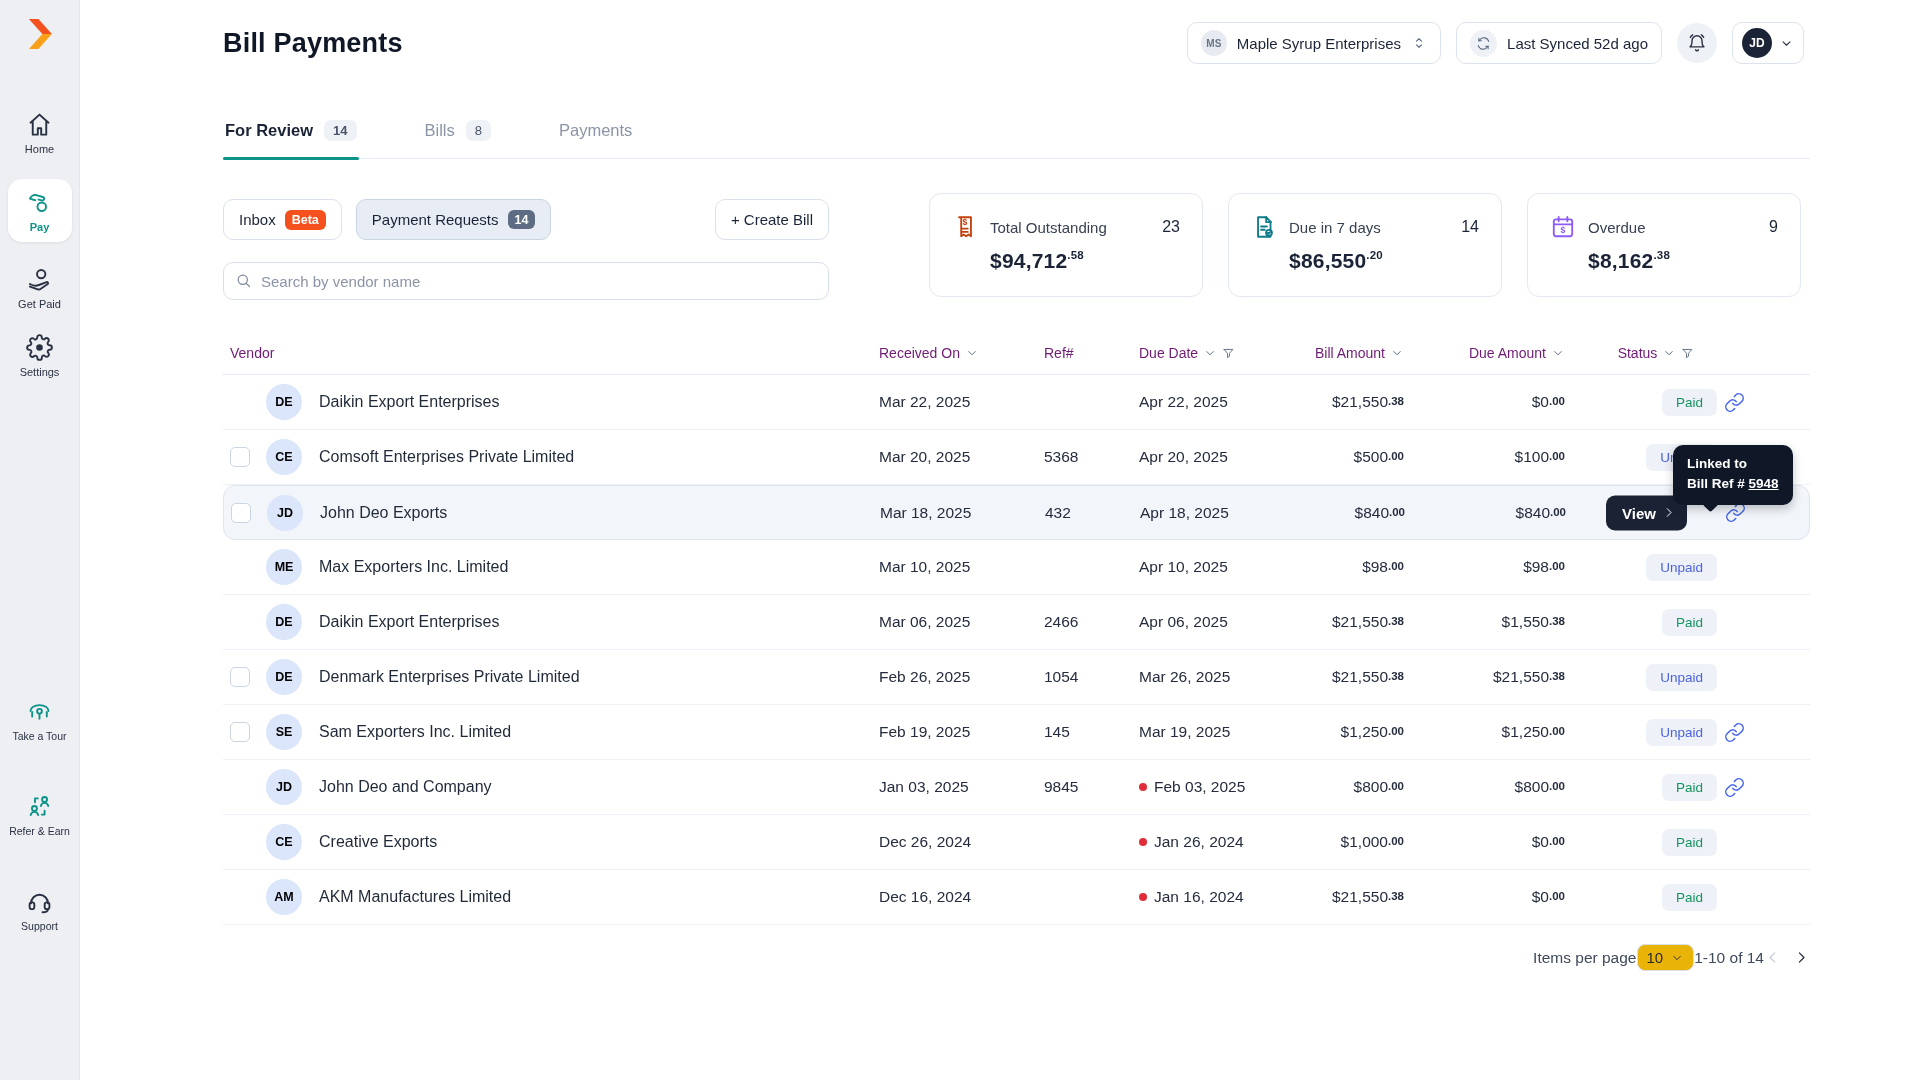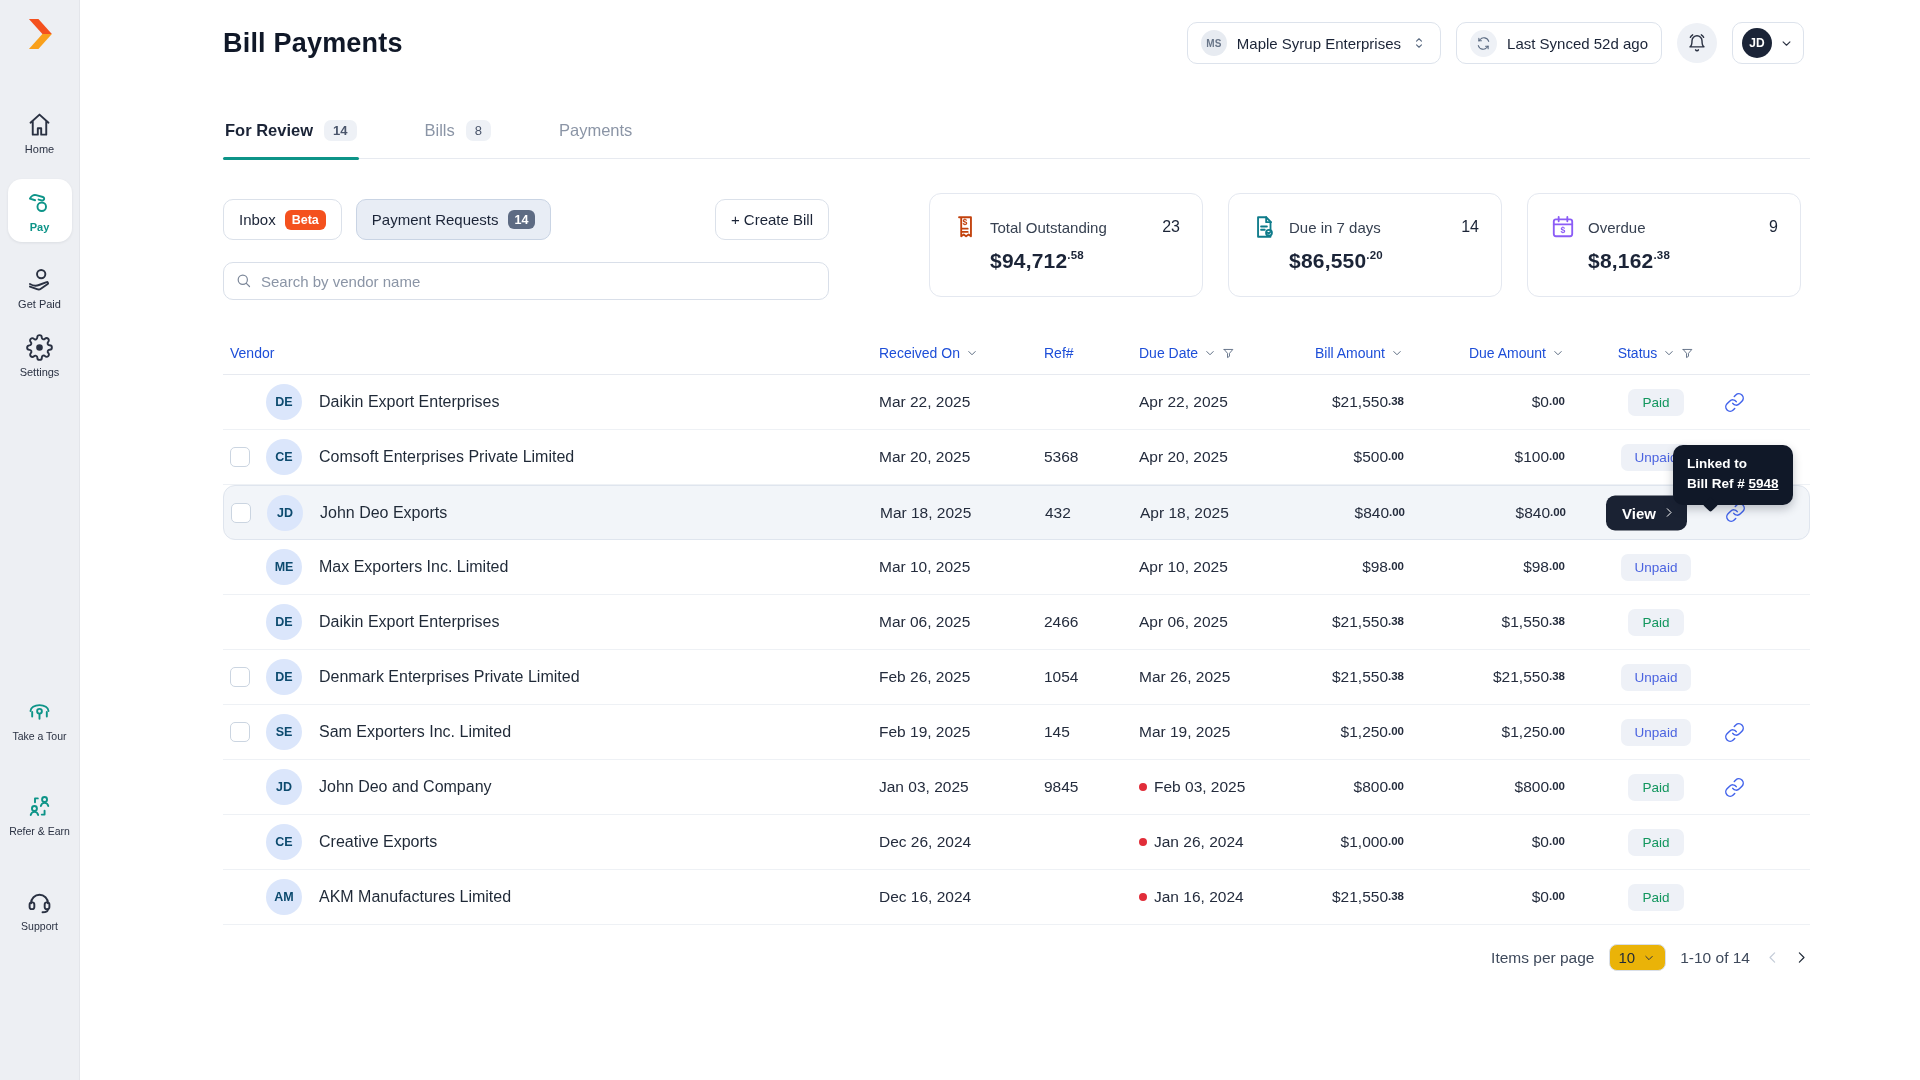--- a/index.html
+++ b/index.html
@@ -61,54 +61,54 @@
   .card-top { display:flex; align-items:center; gap:12px; }
   .card-icon { width:26px; height:26px; flex:none; }
   .card-label { font-size:15px; color:#374151; }
   .card-count { margin-left:auto; font-size:16px; color:#1b2437; }
   .card-value { margin:9px 0 0 38px; font-size:21px; font-weight:700; color:#1b2437; letter-spacing:.2px; }
   sup.cents { font-size:11.5px; font-weight:700; position:relative; top:-1px; vertical-align:super; }
 
   
   .table { position:absolute; left:223px; top:345px; width:1587px; }
   .grid-cols { display:grid; grid-template-columns:656px 165px 95px 140px 125px 161px 152px 93px; }
-  .thead { padding-bottom:13px; border-bottom:1px solid #e7eaf0; color:#1d4ed8; font-size:14px; }
+  .thead { padding-bottom:13px; border-bottom:1px solid #e7eaf0; color:#701a75; font-size:14px; }
   .th { display:flex; align-items:center; gap:5px; }
   .th .icn { width:14px; height:14px; color:#5b6b82; }
   .th .funnel { width:13px; height:13px; }
   .th-vendor { padding-left:7px; }
   .th-bill, .th-due { justify-content:flex-end; }
   .th-status { justify-content:center; padding-left:30px; }
   .th.sortable { cursor:pointer; }
   .trow { height:55px; align-items:center; border-bottom:1px solid #eef1f5; font-size:15.5px; position:relative; cursor:pointer; }
   .trow.highlight { background:#f2f5f9; border:1px solid #dfe5ee; border-radius:12px; }
   .td { display:flex; align-items:center; color:#242c3d; }
   .td-vendor { padding-left:7px; }
   .checkbox { width:20px; height:20px; border:1.5px solid #cbd5e1; border-radius:5px; background:#fff; margin-right:16px; flex:none; cursor:pointer; }
   .checkbox-space { width:20px; margin-right:16px; flex:none; }
-  .avatar { width:36px; height:36px; border-radius:50%; background:#dbe6fb; color:#0c4a6e; font-size:12.5px; font-weight:700; display:flex; align-items:center; justify-content:center; margin-right:17px; flex:none; }
+  .avatar { width:36px; height:36px; border-radius:50%; background:#dbe6fb; color:#000000; font-size:12.5px; font-weight:700; display:flex; align-items:center; justify-content:center; margin-right:17px; flex:none; }
   .vendor-name { font-size:16px; font-weight:500; color:#1f2937; }
   .td-num { justify-content:flex-end; }
-  .td-status { justify-content:center; padding-left:30px; }
+  .td-status { justify-content:flex-end; padding-left:30px; }
   .td-link { padding-left:7px; }
   .td-link .icn { width:21px; height:21px; color:#4263eb; cursor:pointer; }
   .dot { width:8px; height:8px; border-radius:50%; background:#e12d39; margin-right:7px; flex:none; }
   .badge { background:#eef1f7; border-radius:7px; padding:6px 14px; font-size:13.5px; }
   .badge.paid { color:#12965e; }
   .badge.unpaid { color:#4b63e0; }
   .view-btn { position:absolute; right:122px; top:50%; transform:translateY(-50%); display:flex; align-items:center; gap:6px; background:#1a2233; color:#fff; border:none; border-radius:9px; padding:9px 11px 9px 16px; font-size:15px; font-weight:600; font-family:inherit; cursor:pointer; z-index:5; }
   .view-btn .icn { width:14px; height:14px; color:#fff; }
 
   
   .tooltip { position:absolute; left:1673px; top:445px; z-index:40; background:#101828; color:#fff; border-radius:10px; padding:9px 14px 10px; font-size:13.5px; font-weight:600; line-height:1.5; box-shadow:0 4px 10px rgba(16,24,40,.25); }
   .tooltip::after { content:""; position:absolute; left:32px; bottom:-5px; width:11px; height:11px; background:#101828; transform:rotate(45deg); border-radius:2px; }
   .tooltip .ref-link { text-decoration:underline; cursor:pointer; }
 
   
-  .pagination { position:absolute; left:223px; top:944px; width:1587px; display:flex; justify-content:flex-end; align-items:center; gap:14px; font-size:15.5px; color:#3f4a5c; }
+  .pagination { position:absolute; left:223px; top:944px; width:1587px; display:flex; justify-content:flex-end; align-items:center; font-size:15.5px; color:#3f4a5c; }
   .pagesize { display:flex; align-items:center; gap:7px; border:1px solid #d9dfe9; border-radius:8px; padding:4px 9px; color:#1f2937; cursor:pointer; background:#eab308; font-size:15px; }
   .pagesize .icn { width:14px; height:14px; color:#2a3142; }
   .page-chevrons { display:flex; align-items:center; gap:12px; }
   .page-chevrons .icn { width:17px; height:17px; cursor:pointer; }
   .chev-prev { color:#c4ccd8; }
   .chev-next { color:#1f2937; }
 </style>
 </head>
 <body>
 

